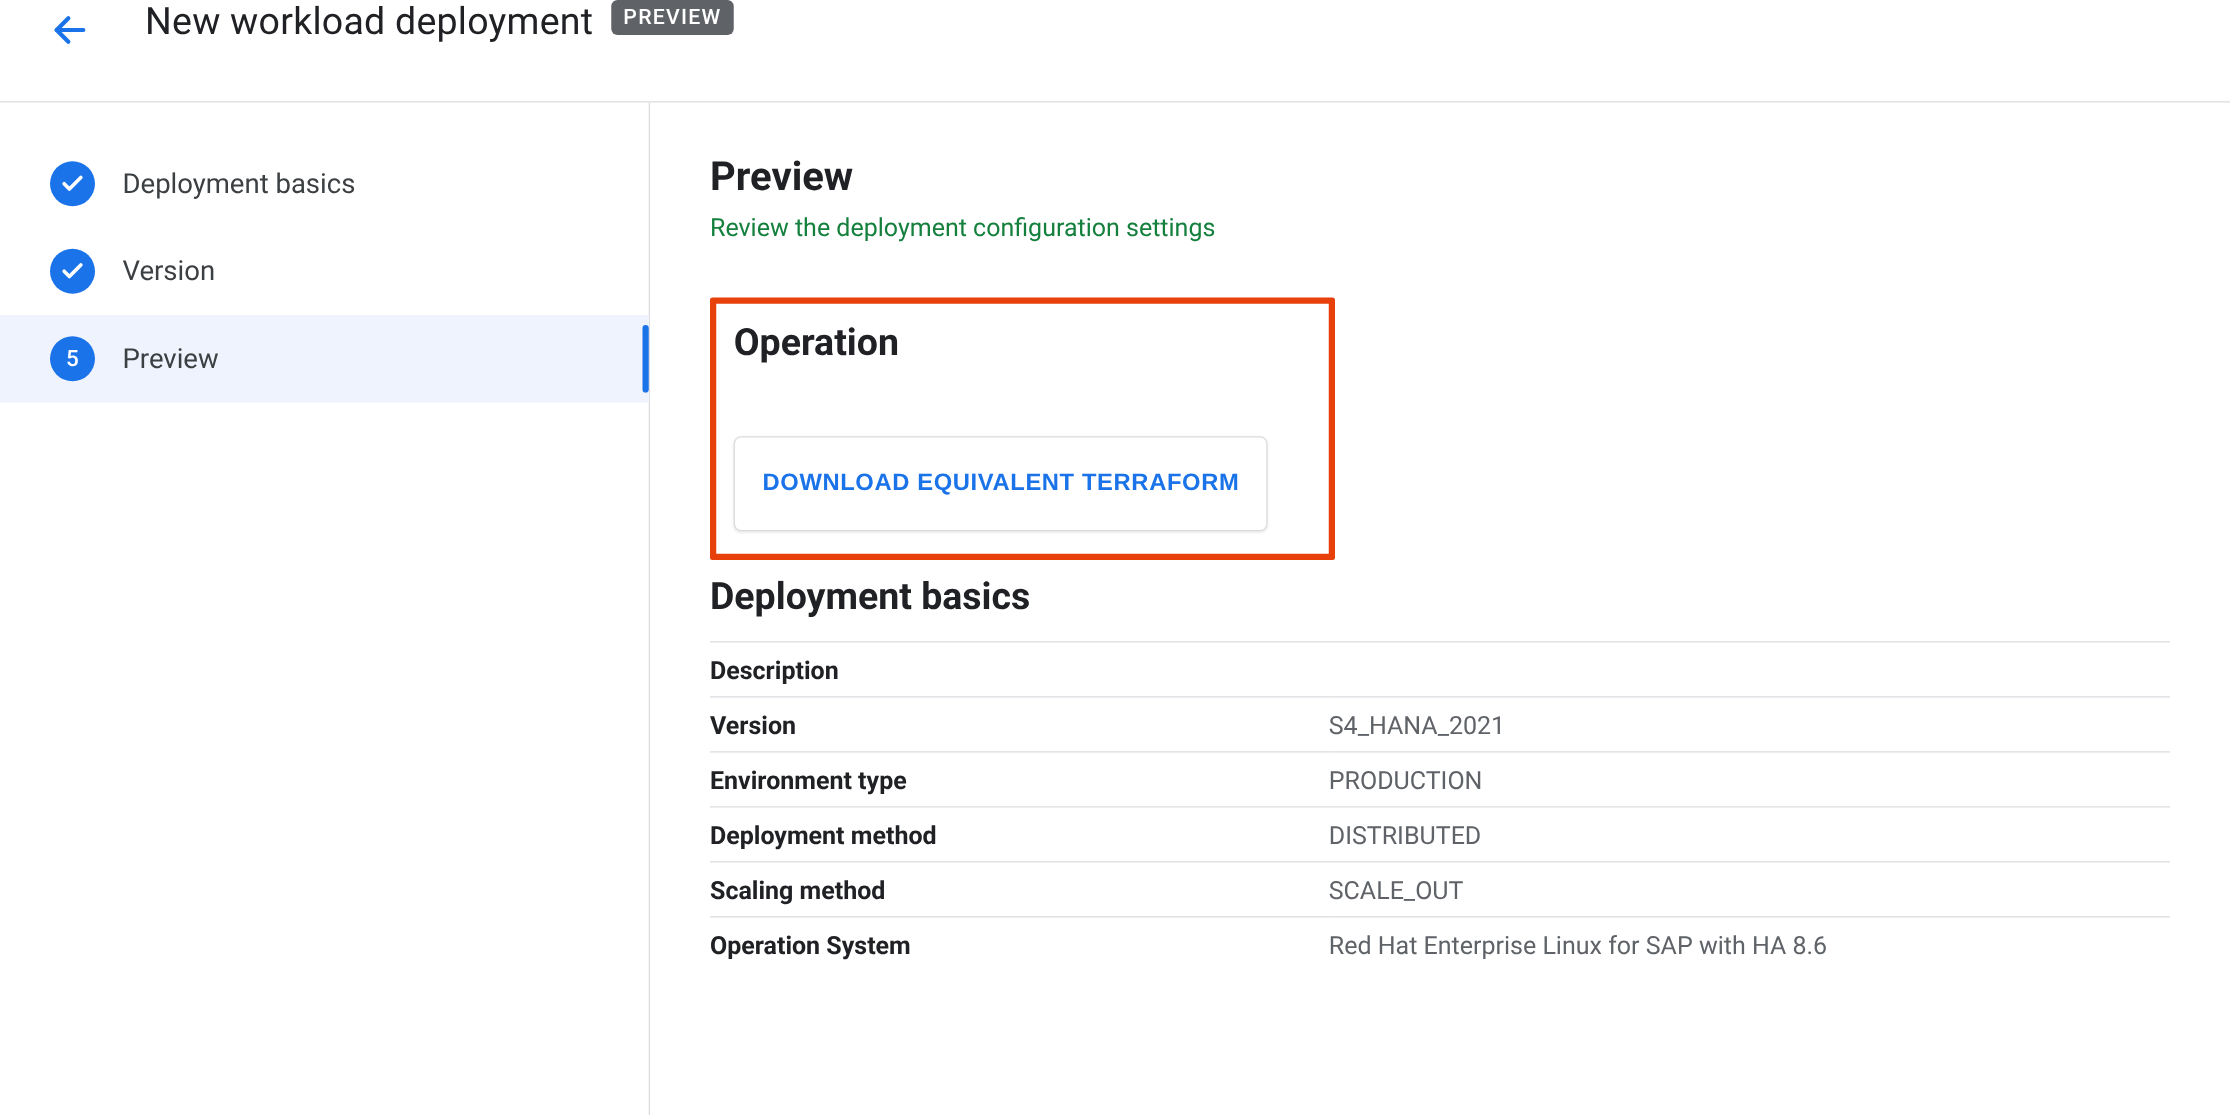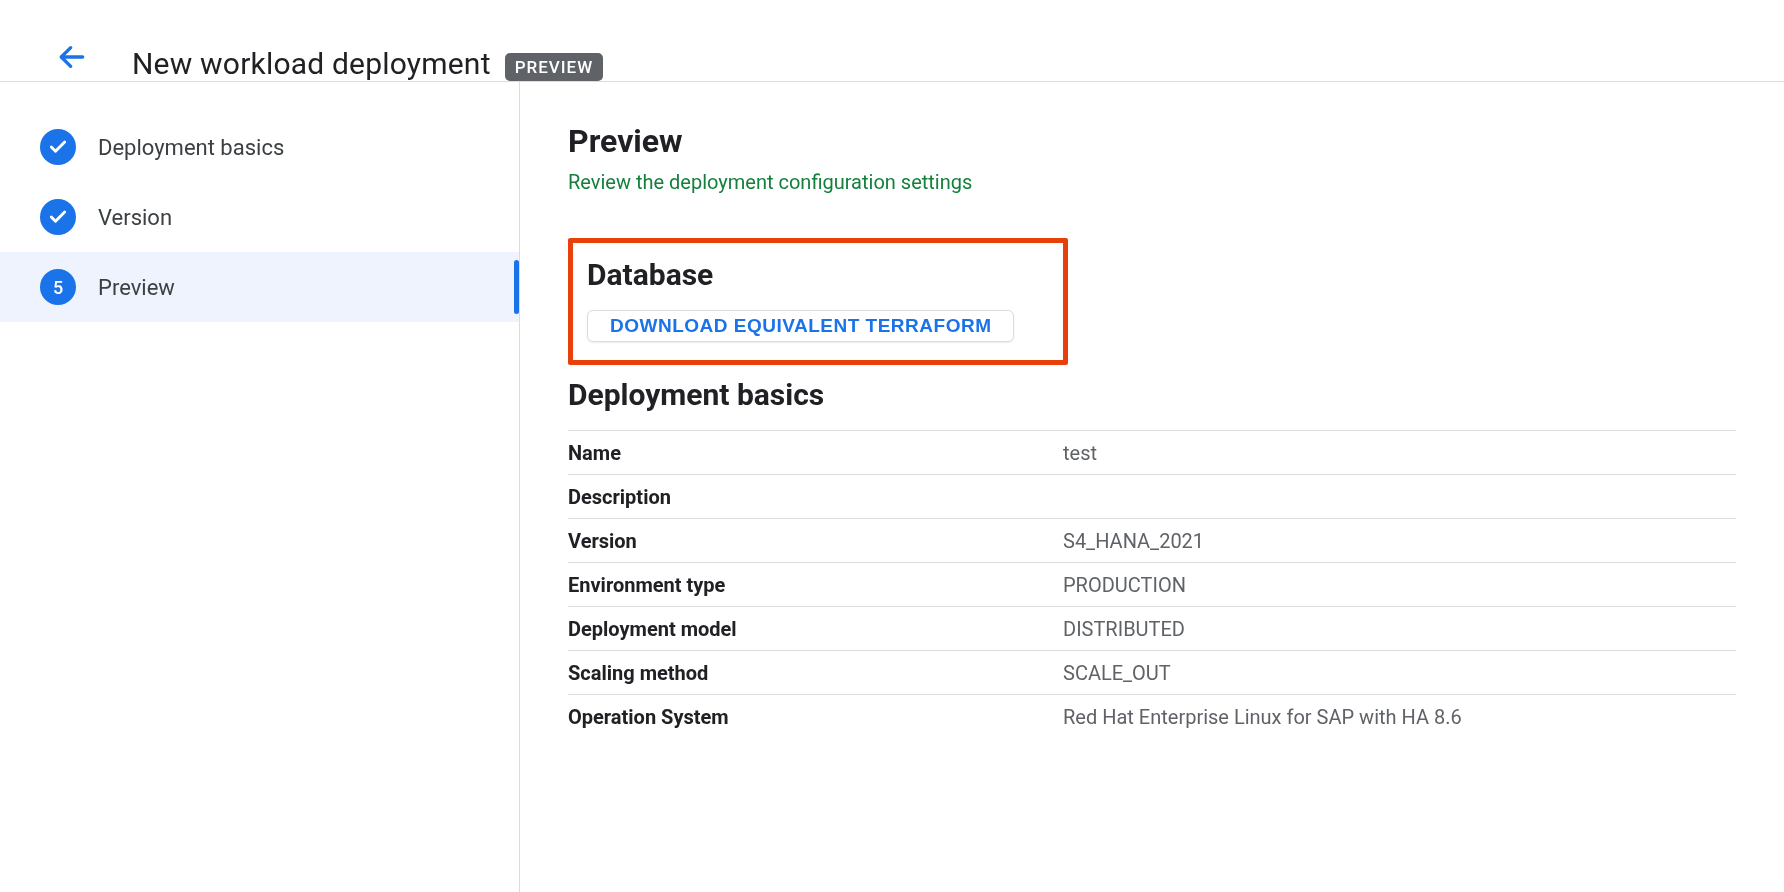--- a/index.html
+++ b/index.html
@@ -8,23 +8,23 @@
     height: 892px;
     font-family: "Google Sans", Roboto, "Helvetica Neue", Arial, sans-serif;
     background: #fff;
     color: #202124;
     overflow: hidden;
   }
 
   
   .header {
     display: flex;
-    align-items: flex-end;
+    align-items: flex-start;
     height: 82px;
-    padding-left: 48px;
+    padding-left: 32px;
     border-bottom: 1px solid #dadce0;
   }
   .back-btn {
     width: 48px;
     height: 48px;
     display: flex;
     align-items: center;
     justify-content: center;
     border-radius: 50%;
     cursor: pointer;
@@ -124,27 +124,28 @@
     display: inline-block;
     width: 500px;
     margin-bottom: 2px;
   }
   .highlight-box .section-title { margin-bottom: 18px; }
 
   .dl-button {
     background: #fff;
     border: 1px solid #dadce0;
     border-radius: 6px;
-    padding: 4px 22px;
+    padding: 26px 22px;
     color: #1a73e8;
     font-size: 19px;
     font-weight: 600;
     letter-spacing: 0.5px;
     cursor: pointer;
     box-shadow: 0 1px 2px rgba(0,0,0,0.08);
+    margin-top: 39px;
   }
 
   .table-title {
     font-size: 30px;
     font-weight: 700;
     margin-top: 10px;
     margin-bottom: 18px;
   }
 
   table.kv {
@@ -214,46 +215,42 @@
     </div>
 
   </div>
 
   <div class="main">
 
     <div class="section-title">Preview</div>
     <div class="section-sub">Review the deployment configuration settings</div>
 
     <div class="highlight-box">
-      <div class="section-title" style="font-size:30px;">Database</div>
+      <div class="section-title" style="font-size:30px;">Operation</div>
       <button class="dl-button">DOWNLOAD EQUIVALENT TERRAFORM</button>
     </div>
 
     <div class="table-title">Deployment basics</div>
 
     <table class="kv">
       <tbody id="basics-rows">
           <tr>
-            <td class="k">Name</td>
-            <td class="v">test</td>
-          </tr>
-          <tr>
             <td class="k">Description</td>
             <td class="v"></td>
           </tr>
           <tr>
             <td class="k">Version</td>
             <td class="v">S4_HANA_2021</td>
           </tr>
           <tr>
             <td class="k">Environment type</td>
             <td class="v">PRODUCTION</td>
           </tr>
           <tr>
-            <td class="k">Deployment model</td>
+            <td class="k">Deployment method</td>
             <td class="v">DISTRIBUTED</td>
           </tr>
           <tr>
             <td class="k">Scaling method</td>
             <td class="v">SCALE_OUT</td>
           </tr>
           <tr>
             <td class="k">Operation System</td>
             <td class="v">Red Hat Enterprise Linux for SAP with HA 8.6</td>
           </tr>

